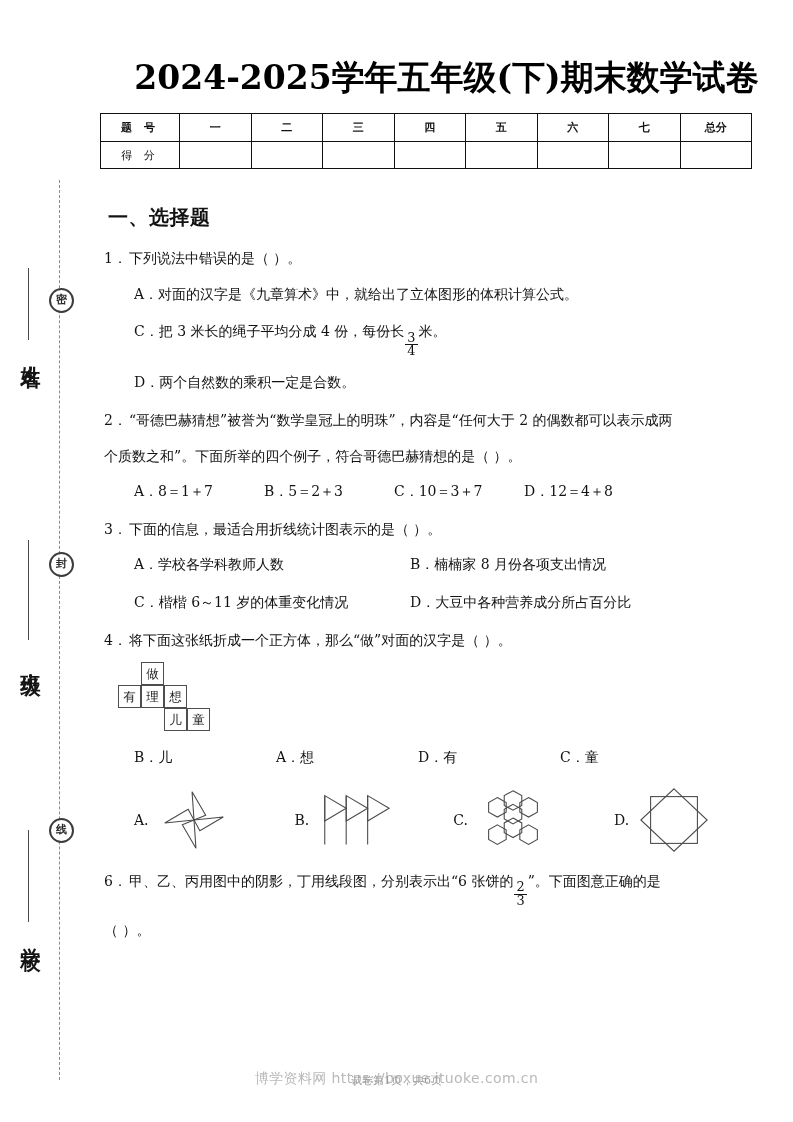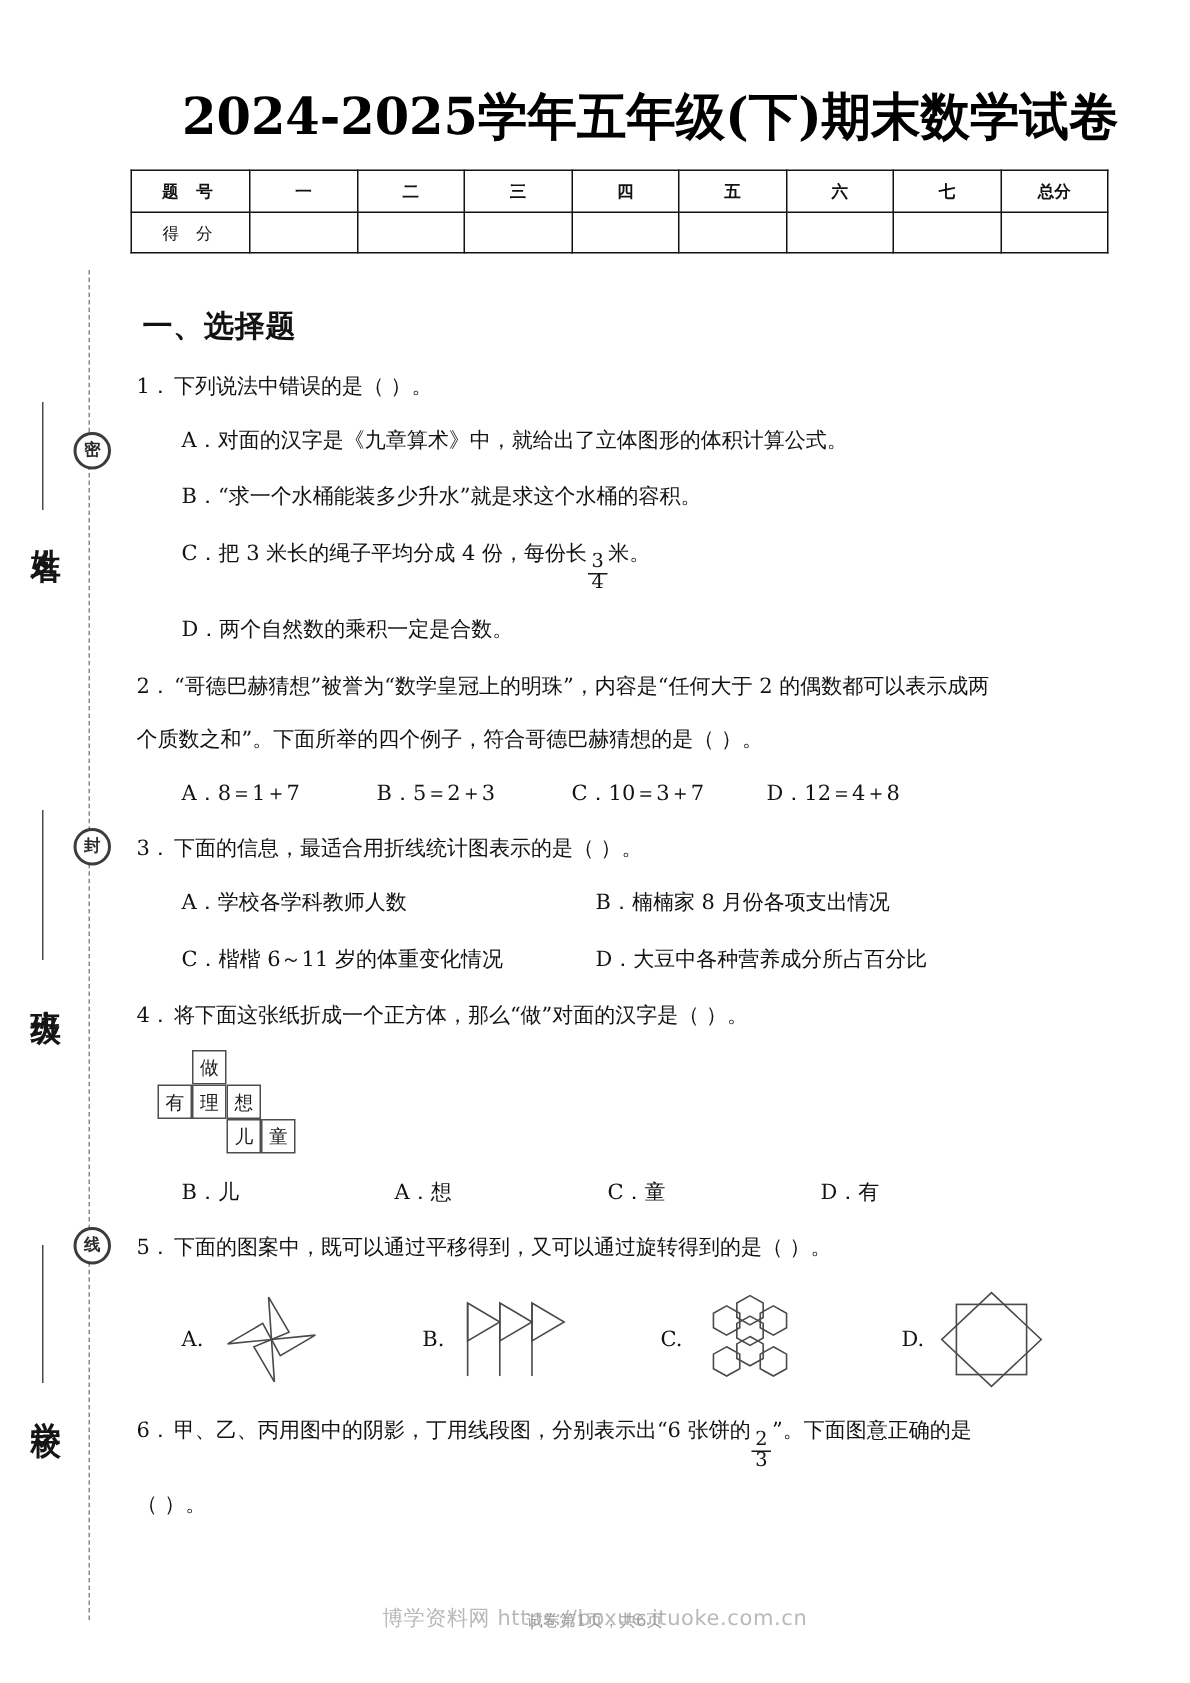--- a/index.html
+++ b/index.html
@@ -69,21 +69,21 @@
     width: 0;
     border-left: 1px solid #4a4a4a;
   }
   .seal-r1 { top: 268px; height: 72px; }
   .seal-r2 { top: 540px; height: 100px; }
   .seal-r3 { top: 830px; height: 92px; }
 
   
   #page {
     position: absolute;
-    left: 87px;
+    left: 100px;
     top: 0;
     width: 693px;
     height: 1122px;
   }
 
   #paper-title {
     margin: 55px 0 0 0;
     text-align: center;
     font-size: 34px;
     font-weight: bold;
@@ -284,21 +284,20 @@
 
   <div id="questions">
 
     <div class="section-heading">一、选择题</div>
 
     <div class="q">
       <div class="q-stem">
         <span class="num">1．</span><span>下列说法中错误的是（    ）。</span>
       </div>
       <div class="opt-line">A．对面的汉字是《九章算术》中，就给出了立体图形的体积计算公式。</div>
-      <div class="opt-line">B．“求一个水桶能装多少升水”就是求这个水桶的容积。</div>
       <div class="opt-line">
         <span>C．把 3 米长的绳子平均分成 4 份，每份长</span><span class="frac">
             <span class="n">3</span>
             <span class="d">4</span>
           </span><span>米。</span>
       </div>
       <div class="opt-line">D．两个自然数的乘积一定是合数。</div>
     </div>
 
     <div class="q">
@@ -336,29 +335,26 @@
         <div class="cell" style="left:23px;  top:0px;">做</div>
         <div class="cell" style="left:0px;   top:23px;">有</div>
         <div class="cell" style="left:23px;  top:23px;">理</div>
         <div class="cell" style="left:46px;  top:23px;">想</div>
         <div class="cell" style="left:46px;  top:46px;">儿</div>
         <div class="cell" style="left:69px;  top:46px;">童</div>
       </div>
       <div class="opt-row2" style="margin-top:8px;">
         <span class="w-q4">B．儿</span>
         <span class="w-q4">A．想</span>
+        <span class="w-q4">D．有</span>
         <span class="w-q4">C．童</span>
-        <span class="w-q4">D．有</span>
-      </div>
-    </div>
-
-    <div class="q">
-      <div class="q-stem">
-        <span class="num">5．</span><span>下面的图案中，既可以通过平移得到，又可以通过旋转得到的是（    ）。</span>
-      </div>
+      </div>
+    </div>
+
+    <div class="q">
       <div class="fig-row">
 
         <div class="fig-item">
           <span class="fig-lab">A.</span>
           <svg class="fig-box" viewBox="0 0 80 70">
             <g fill="none" stroke="#4a4a4a" stroke-width="1.1">
               <polygon points="40,35 38,6 52,30"></polygon>
               <polygon points="40,35 70,32 46,46"></polygon>
               <polygon points="40,35 42,64 28,40"></polygon>
               <polygon points="40,35 10,38 34,24"></polygon>

